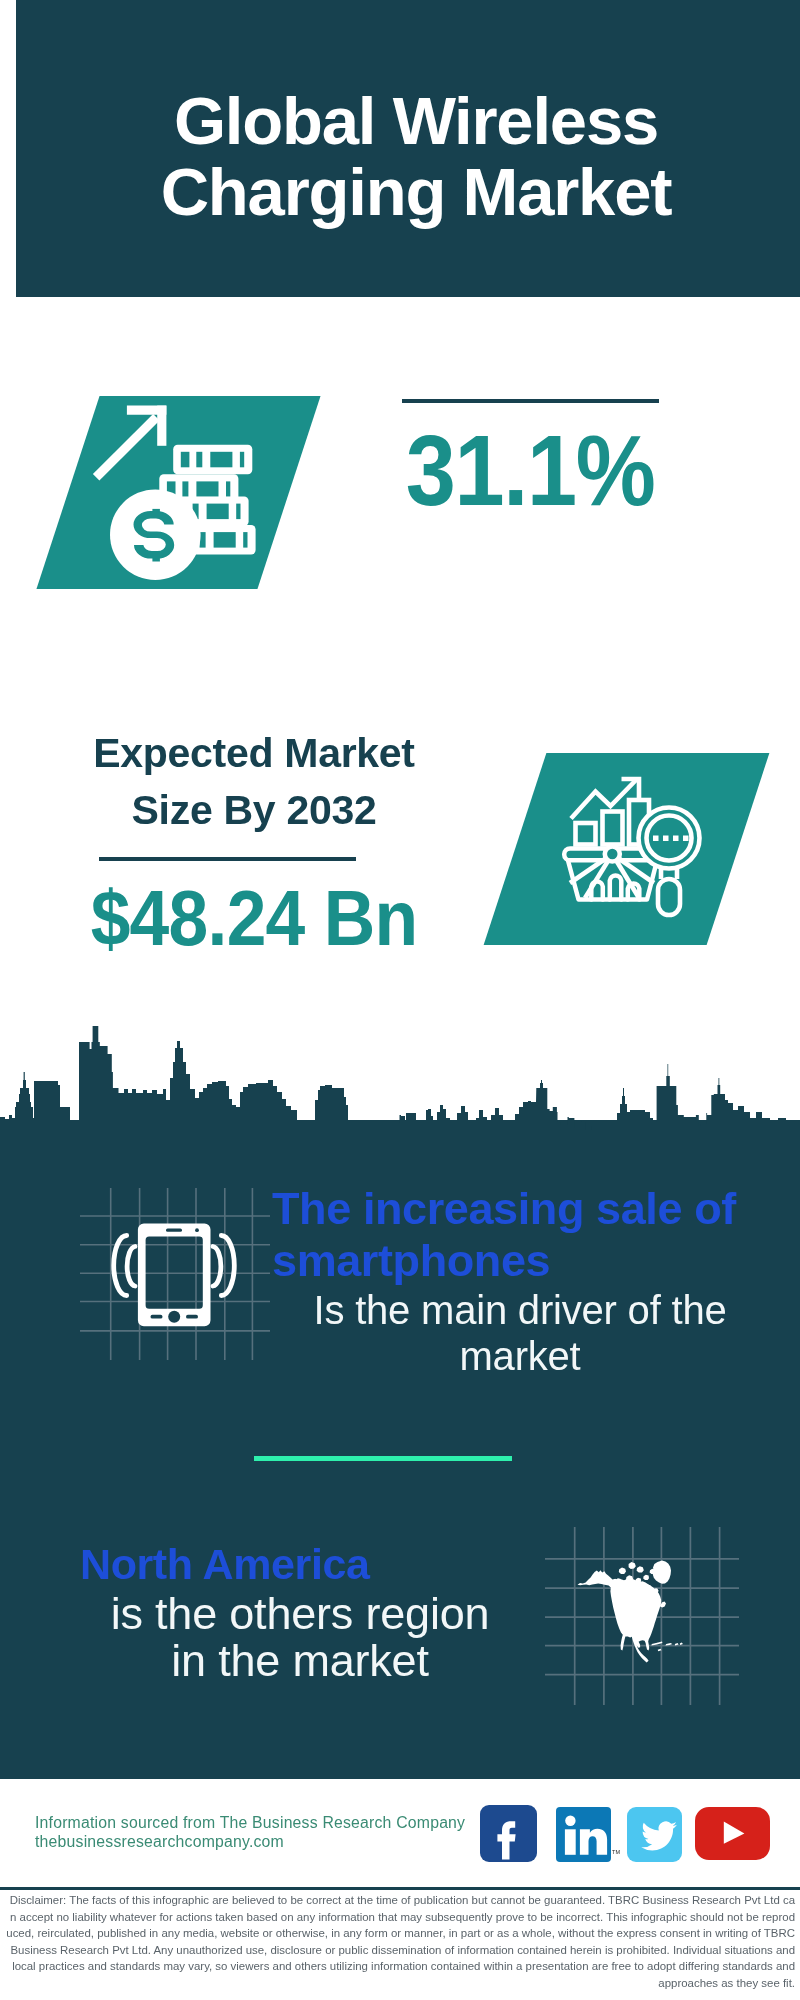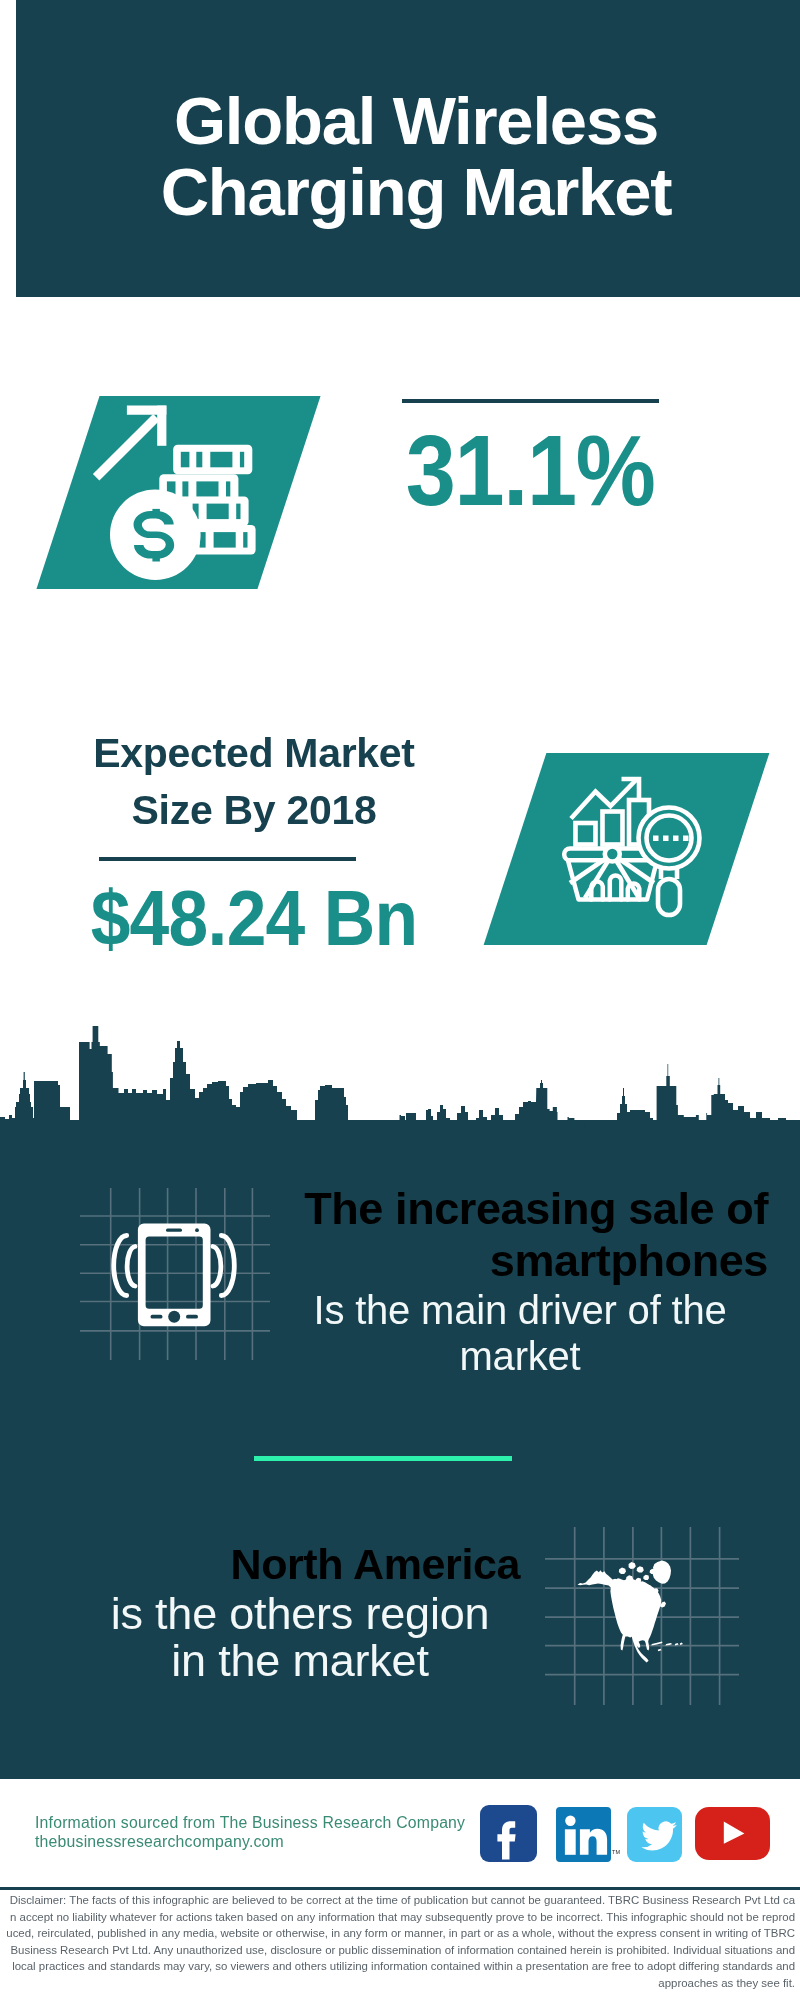--- a/index.html
+++ b/index.html
@@ -9,21 +9,21 @@
   .header { position:absolute; left:16px; top:0; width:800px; height:297px; background:#17414f; }
   .header-title { position:absolute; left:0; top:86px; width:800px; text-align:center;
      color:#fff; font-weight:bold; font-size:67px; line-height:70.5px; letter-spacing:-1.2px; }
 
   
   .para { position:absolute; background:#1a8f8a; transform:skewX(-18.1deg); }
 
   .dark-section { position:absolute; left:0; top:1120px; width:800px; height:659px; background:#17414f; }
   .skyline { position:absolute; left:0; top:0px; }
 
-  .dark-highlight { color:#000000; font-weight:bold; font-size:45px; line-height:52px; text-align:right; letter-spacing:-0.4px; }
+  .dark-highlight { color:#1d4ed8; font-weight:bold; font-size:45px; line-height:52px; text-align:left; letter-spacing:-0.4px; }
   .dark-sub { color:#f2f7f8; font-weight:normal; font-size:45px; line-height:47px; text-align:center; letter-spacing:-0.2px; }
   .divider { position:absolute; left:254px; top:1456px; width:258px; height:5px; background:#2ef0ad; }
 
   .source-text { position:absolute; left:35px; top:1814px; color:#3a8b74;
      font-size:15.8px; line-height:18.6px; letter-spacing:0.2px; }
   .social { position:absolute; display:block; }
   .social.fb { left:480px; top:1805px; }
   .social.li { left:556px; top:1807px; }
   .social.tw { left:627px; top:1807px; }
   .social.yt { left:695px; top:1807px; }
@@ -142,21 +142,21 @@
       <rect x="117" y="85.5" width="5.5" height="5.5"></rect>
       <rect x="127" y="85.5" width="5.5" height="5.5"></rect>
       <rect x="137" y="85.5" width="5.5" height="5.5"></rect>
       <rect x="147" y="85.5" width="5.5" height="5.5"></rect>
     </g>
   </svg>
 
   <div style="position:absolute; left:54px; top:725px; width:400px; white-space:nowrap;">
     <div class="stat-title">
       <div>Expected Market</div>
-      <div>Size By 2018</div>
+      <div>Size By 2032</div>
     </div>
     <div class="stat-rule" style="width:257px; margin-top:19px; margin-left:45px;"></div>
     <div class="stat-value" style="font-size:78px; letter-spacing:-0.8px; margin-top:7px; transform:scaleX(0.915);">$48.24 Bn</div>
   </div>
 
   <div class="dark-section"></div>
   <svg class="skyline" viewBox="0 0 800 1200" width="800" height="1200" preserveAspectRatio="none">
     <path d="M0,1200 L0,1117 L5,1117 L5,1119 L9,1119 L9,1115 L12,1115 L12,1118 L15,1118 L15,1107 L16,1107 L16,1102 L19,1102 L19,1094 L20,1094 L20,1088 L23,1088 L23,1080 L23.6,1080 L23.6,1072 L24.8,1072 L24.8,1080 L26,1080 L26,1088 L29,1088 L29,1094 L30,1094 L30,1102 L31,1102 L31,1107 L33,1107 L33,1118 L34,1118 L34,1081 L58,1081 L58,1085 L60,1085 L60,1107 L70,1107 L70,1121 L79,1121 L79,1042 L89.6,1042 L89.6,1049 L91.5,1049 L91.5,1042 L92.6,1042 L92.6,1026 L98.3,1026 L98.3,1042 L99.8,1042 L99.8,1046 L107.6,1046 L107.6,1054 L111.8,1054 L111.8,1072 L112.9,1072 L112.9,1088 L118.5,1088 L118.5,1093 L124,1093 L124,1089 L128,1089 L128,1093 L132,1093 L132,1089 L136,1089 L136,1093 L143,1093 L143,1090 L147,1090 L147,1093 L152,1093 L152,1090 L157,1090 L157,1094 L163,1094 L163,1089 L166,1089 L166,1100 L170,1100 L170,1078 L173,1078 L173,1062 L175,1062 L175,1048 L177,1048 L177,1041 L180,1041 L180,1048 L183,1048 L183,1062 L186,1062 L186,1074 L190,1074 L190,1089 L195,1089 L195,1098 L199,1098 L199,1092 L203,1092 L203,1088 L207,1088 L207,1084 L212,1084 L212,1082 L218,1082 L218,1081 L226,1081 L226,1086 L229,1086 L229,1099 L232,1099 L232,1105 L236,1105 L236,1107 L240,1107 L240,1092 L243,1092 L243,1087 L248,1087 L248,1084 L256,1084 L256,1083 L268,1083 L268,1080 L273,1080 L273,1086 L277,1086 L277,1092 L282,1092 L282,1099 L286,1099 L286,1106 L291,1106 L291,1110 L297,1110 L297,1121 L304,1121 L304,1126 L310,1126 L310,1122 L315,1122 L315,1100 L318,1100 L318,1090 L320,1090 L320,1086 L325,1086 L325,1085 L332,1085 L332,1088 L344,1088 L344,1097 L346,1097 L346,1105 L348,1105 L348,1141 L351,1141 L351,1125 L355,1125 L355,1125 L359,1125 L359,1132 L361,1132 L361,1136 L364,1136 L364,1130 L366,1130 L366,1130 L370,1130 L370,1135 L372,1135 L372,1128 L374,1128 L374,1128 L377,1128 L377,1136 L379,1136 L379,1124 L381,1124 L381,1125 L385,1125 L385,1123 L386,1123 L386,1123 L396,1123 L396,1125 L397,1125 L397,1123 L399.5,1123 L399.5,1115 L401,1115 L401,1116 L405,1116 L405,1122 L406,1122 L406,1113 L411,1113 L411,1113 L416,1113 L416,1124 L418,1124 L418,1125 L421,1125 L421,1136 L426,1136 L426,1110 L428,1110 L428,1109 L431,1109 L431,1116 L433,1116 L433,1120 L437,1120 L437,1112 L440,1112 L440,1105 L443,1105 L443,1109 L446,1109 L446,1118 L450,1118 L450,1127 L453,1127 L453,1120 L457,1120 L457,1113 L461,1113 L461,1106 L465,1106 L465,1112 L468,1112 L468,1120 L472,1120 L472,1128 L476,1128 L476,1118 L479,1118 L479,1110 L483,1110 L483,1117 L487,1117 L487,1124 L491,1124 L491,1115 L495,1115 L495,1108 L499,1108 L499,1115 L503,1115 L503,1123 L507,1123 L507,1130 L511,1130 L511,1122 L515,1122 L515,1114 L519,1114 L519,1107 L523,1107 L523,1102 L528,1102 L528,1101 L531,1101 L531,1102 L536,1102 L536.3,1088 L540,1088 L540,1083 L541,1083 L541,1080 L542,1080 L542,1083 L543,1083 L543,1088 L547.3,1088 L547.3,1109 L549.6,1109 L549.6,1111 L552.8,1111 L552.8,1107 L554,1107 L554,1107 L556.9,1107 L556.9,1112 L557.5,1112 L557.5,1122 L560.6,1122 L560.6,1125 L567.5,1125 L567.5,1117 L568.8,1117 L568.8,1118 L574.4,1118 L574.4,1128 L580,1128 L580,1121 L581.3,1121 L581.3,1122 L585.3,1122 L585.3,1130 L591.3,1130 L591.3,1126 L597,1126 L597,1131 L602,1131 L602,1125 L608,1125 L608,1130 L613,1130 L613,1122 L617,1122 L617,1113 L620,1113 L620,1104 L622,1104 L622,1096 L623,1096 L623,1088 L624,1088 L624,1096 L625,1096 L625,1104 L627,1104 L627,1112 L630,1112 L630,1110 L645,1110 L645,1112 L650,1112 L650,1118 L653,1118 L653,1122 L656.6,1122 L656.6,1086 L666.3,1086 L666.3,1076 L667.5,1076 L667.5,1064 L668.2,1064 L668.2,1076 L669.8,1076 L669.8,1086 L676.3,1086 L676.3,1105 L677.9,1105 L677.9,1115 L680,1115 L680,1115 L683.8,1115 L683.8,1117 L695.9,1117 L695.9,1115 L698.8,1115 L698.8,1126 L700.6,1126 L700.6,1124 L706.3,1124 L706.3,1113 L707.1,1113 L707.1,1115 L711.3,1115 L711.3,1095 L713.8,1095 L713.8,1094 L717.5,1094 L717.5,1085 L718.5,1085 L718.5,1078 L719.3,1078 L719.3,1085 L720.2,1085 L720.2,1094 L722,1094 L722,1094 L725,1094 L725,1100 L728,1100 L728,1103 L733,1103 L733,1110 L738,1110 L738,1106 L744,1106 L744,1112 L750,1112 L750,1118 L756,1118 L756,1112 L762,1112 L762,1118 L770,1118 L770,1124 L778,1124 L778,1118 L786,1118 L786,1124 L794,1124 L794,1130 L800,1130 L800,1200Z" fill="#17414f"></path>
   </svg>
 

